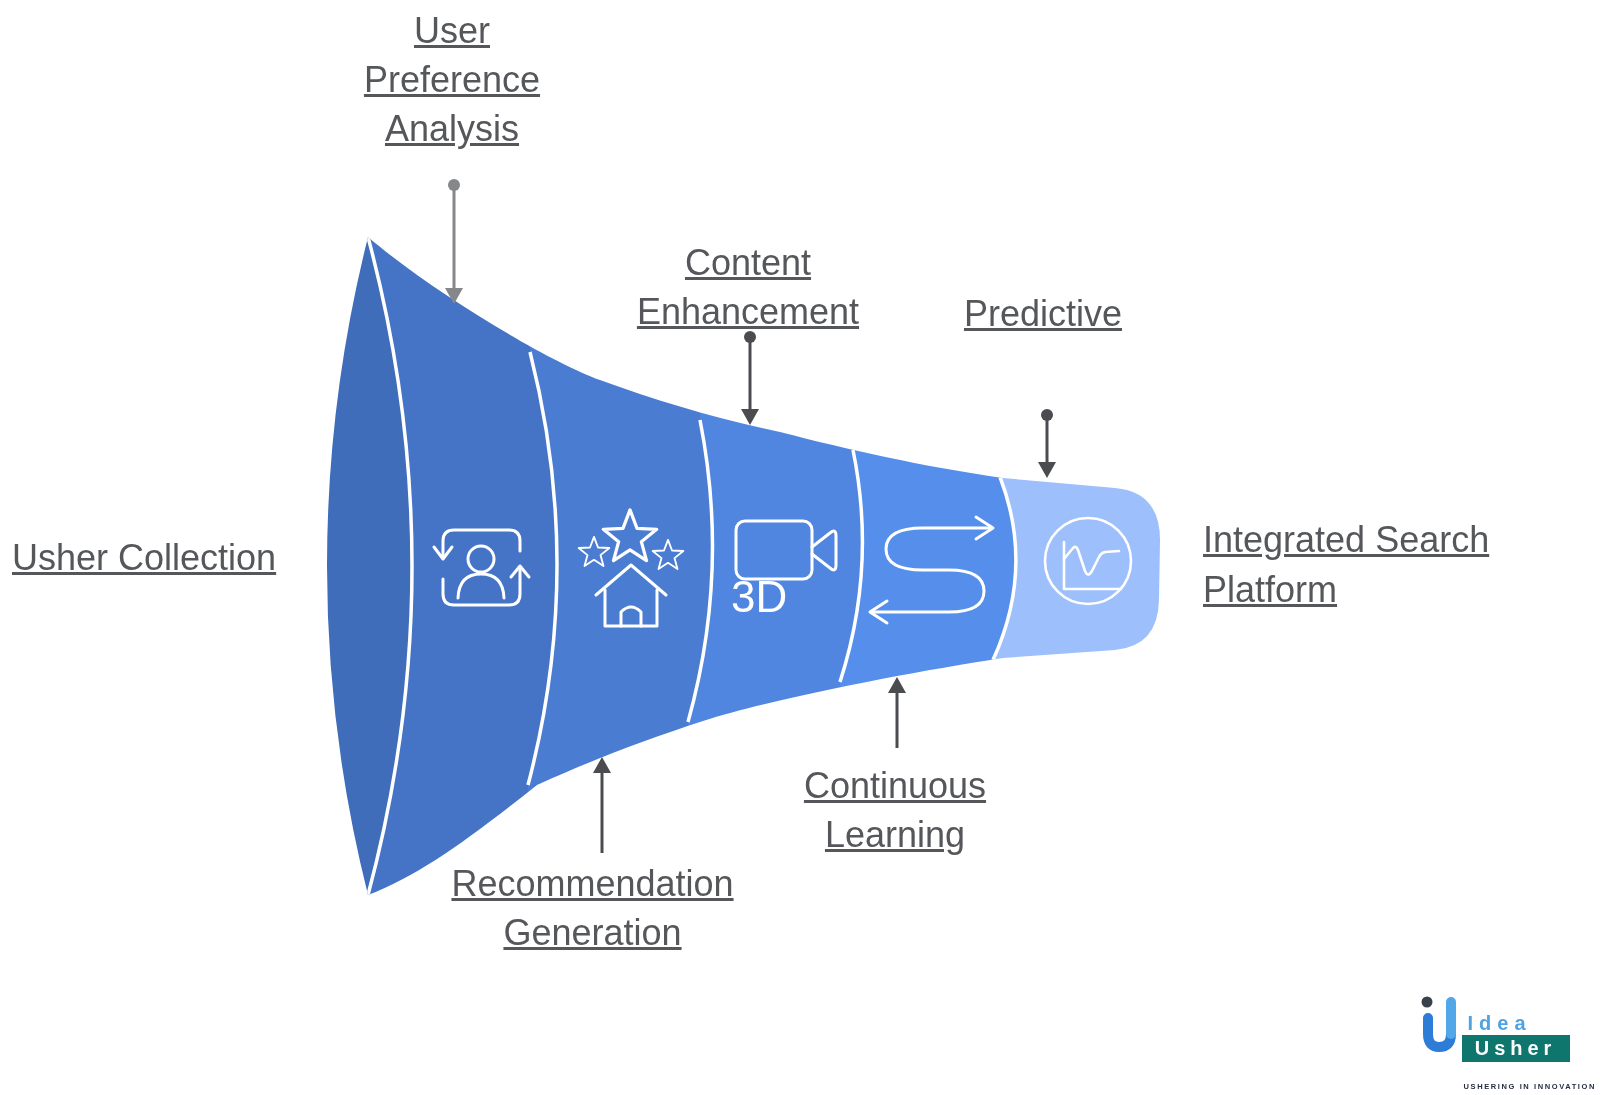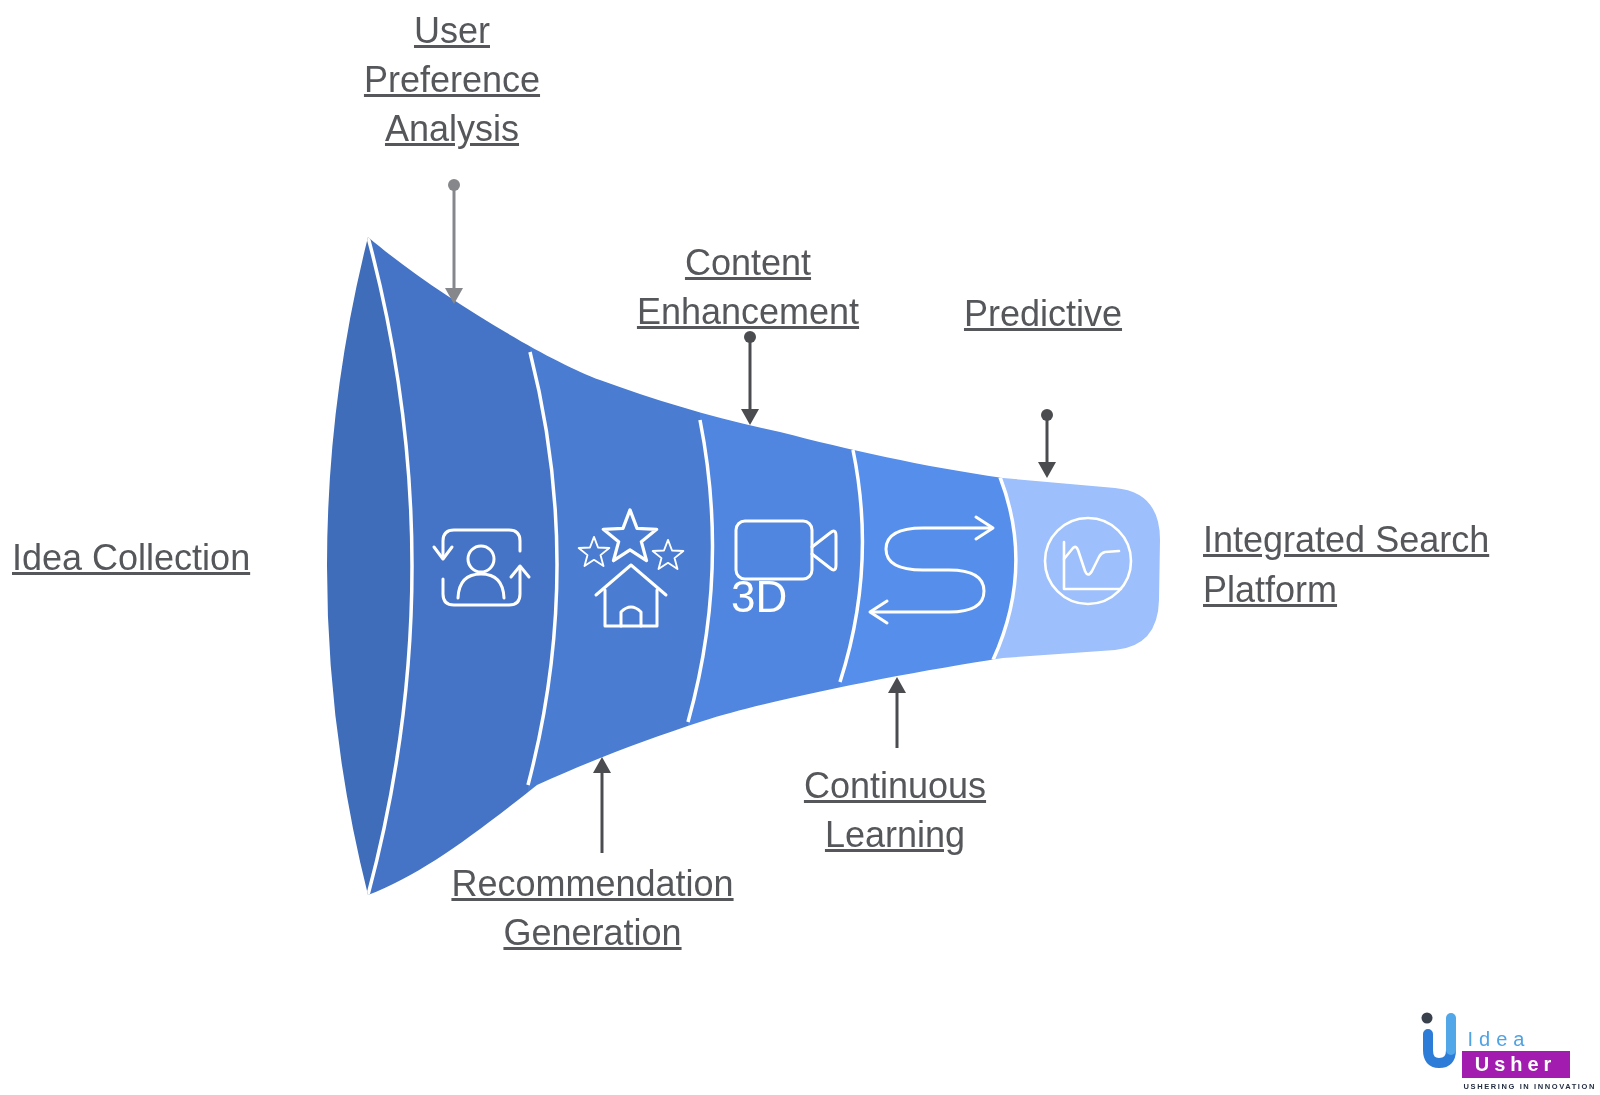--- a/index.html
+++ b/index.html
@@ -23,32 +23,32 @@
   .stage-label.align-left{text-align:left;}
   .logo{
     position:absolute;
     right:4px;bottom:4px;
     display:flex;
     align-items:flex-start;
   }
   .logo-mark{display:block;margin-top:4px;}
   .logo-right{display:flex;flex-direction:column;margin-left:2px;}
   .logo-idea{
-    font-size:20px;font-weight:normal;letter-spacing:6px;
+    font-size:20px;font-weight:bold;letter-spacing:6px;
     line-height:22px;padding-left:6px;margin-top:24px;
   }
   .logo-usher-bar{
     width:108px;height:27px;margin-top:1px;
     display:flex;align-items:center;justify-content:center;
   }
   .logo-usher-text{
     color:#ffffff;font-size:20px;font-weight:bold;letter-spacing:5px;line-height:27px;
   }
   .logo-tagline{
-    margin-top:4px;
+    margin-top:20px;
     font-size:7.5px;font-weight:bold;letter-spacing:1.6px;
     color:#242e42;white-space:nowrap;padding-left:2px;
   }
 </style>
 </head>
 <body>
 
 <div class="canvas">
 
   <svg class="funnel-svg" width="1600" height="1095" viewBox="0 0 1600 1095">
@@ -164,21 +164,21 @@
   <div class="stage-label" style="left:588px;top:206px;width:320px;margin-top:32px;">
     <div>Content</div>
     <div>Enhancement</div>
   </div>
 
   <div class="stage-label" style="left:883px;top:289px;width:320px;">
     <div>Predictive</div>
   </div>
 
   <div class="stage-label align-left" style="left:12px;top:533px;width:300px;">
-    <div>Idea Collection</div>
+    <div>Usher Collection</div>
   </div>
 
   <div class="stage-label align-left" style="left:1203px;top:515px;width:370px;line-height:50px;">
     <div>Integrated Search</div>
     <div>Platform</div>
   </div>
 
   <div class="stage-label" style="left:735px;top:761px;width:320px;">
     <div>Continuous</div>
     <div>Learning</div>
@@ -190,20 +190,20 @@
   </div>
 
   <div class="logo">
     <svg class="logo-mark" width="46" height="62" viewBox="0 0 46 62">
       <circle cx="13" cy="10" r="5.5" fill="#39414d"></circle>
       <path fill="none" stroke-width="10" stroke-linecap="round" d="M 14,26 L 14,42 Q 14,55 25,55 Q 37,55 37,42" stroke="#2d7cd8"></path>
       <path fill="none" stroke-width="10" stroke-linecap="round" d="M 37,10 L 37,42" stroke="#52a7e8"></path>
     </svg>
     <div class="logo-right">
       <div class="logo-idea" style="color: rgb(79, 163, 227);">Idea</div>
-      <div class="logo-usher-bar" style="background: #a21caf;">
+      <div class="logo-usher-bar" style="background: #0f766e;">
         <span class="logo-usher-text">Usher</span>
       </div>
       <div class="logo-tagline">USHERING IN INNOVATION</div>
     </div>
   </div>
 
 </div>
 
 </body></html>

